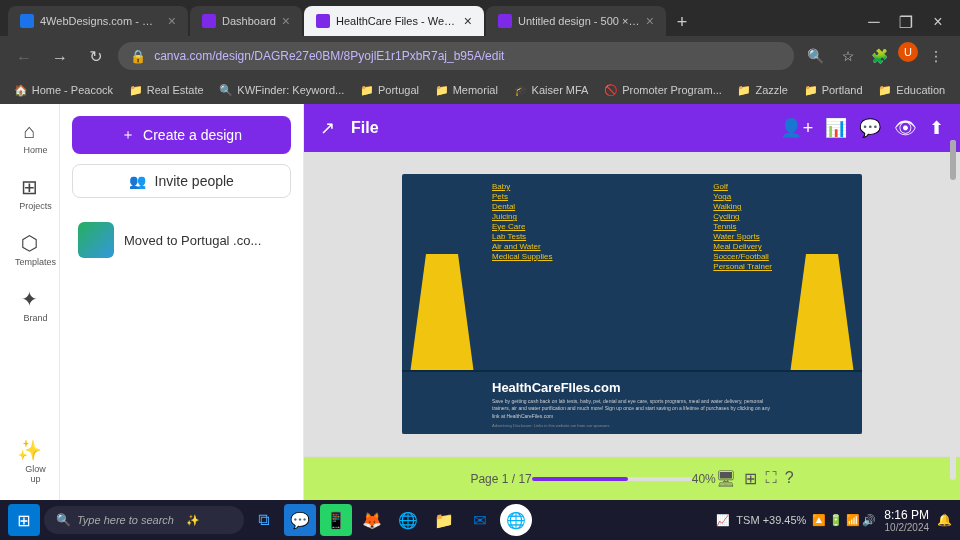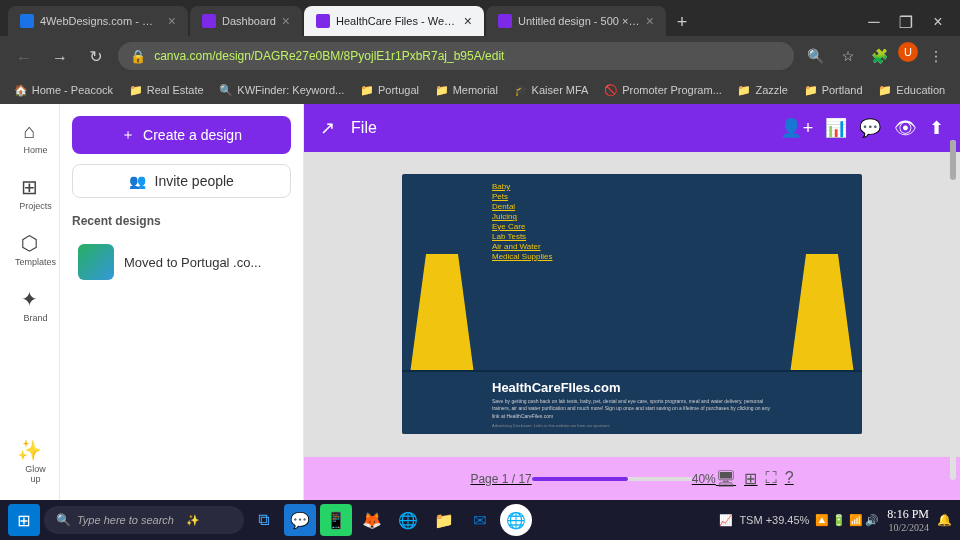--- a/index.html
+++ b/index.html
@@ -9,21 +9,21 @@
     .tab.active { background: #f1f3f4; color: #202124; }
     .tab-favicon { width: 14px; height: 14px; border-radius: 2px; flex-shrink: 0; }
     .tab-label { overflow: hidden; text-overflow: ellipsis; font-size: 11px; }
     .tab-close { margin-left: auto; font-size: 14px; color: #888; cursor: pointer; flex-shrink: 0; }
     .new-tab-btn { width: 28px; height: 28px; display: flex; align-items: center; justify-content: center; color: #ccc; font-size: 18px; cursor: pointer; border-radius: 50%; }
 
     .nav-bar { display: flex; align-items: center; gap: 8px; padding: 6px 10px; background: #3c3c3c; height: 40px; }
     .nav-btn { width: 28px; height: 28px; border-radius: 50%; display: flex; align-items: center; justify-content: center; color: #ccc; font-size: 16px; cursor: pointer; }
     .nav-btn.disabled { color: #666; cursor: default; }
     .address-bar { flex: 1; background: #525252; border-radius: 20px; height: 28px; display: flex; align-items: center; padding: 0 12px; gap: 8px; }
-    .address-text { font-size: 12px; color: #bef264; flex: 1; }
+    .address-text { font-size: 12px; color: #c4b5fd; flex: 1; }
     .nav-icons { display: flex; gap: 4px; }
     .nav-icon-btn { width: 28px; height: 28px; border-radius: 50%; display: flex; align-items: center; justify-content: center; color: #ccc; font-size: 14px; cursor: pointer; }
 
     .bookmarks-bar { background: #3c3c3c; height: 28px; display: flex; align-items: center; padding: 0 8px; gap: 4px; font-size: 11px; color: #ccc; overflow: hidden; }
     .bookmark-item { display: flex; align-items: center; gap: 4px; padding: 2px 6px; border-radius: 4px; cursor: pointer; white-space: nowrap; }
     .bm-icon { font-size: 11px; }
 
     
     .app-content { display: flex; height: calc(540px - 36px - 40px - 28px - 40px); }
 
@@ -45,43 +45,43 @@
     .design-thumb-healthcare { background: linear-gradient(135deg, #1a5276, #f1c40f); }
     .design-thumb-celebrate { background: linear-gradient(135deg, #e74c3c, #f39c12); }
     .design-thumb-untitled { background: #f0f0f0; border: 1px solid #ddd; }
     .design-thumb-portugal { background: linear-gradient(135deg, #27ae60, #3498db); }
     .design-name { font-size: 13px; color: #333; overflow: hidden; text-overflow: ellipsis; white-space: nowrap; }
 
     
     .main-area { flex: 1; display: flex; flex-direction: column; background: #e8e8e8; }
     .canvas-toolbar { height: 48px; background: #7d2ae8; display: flex; align-items: center; padding: 0 16px; gap: 16px; }
     .toolbar-icon { color: #fff; font-size: 18px; cursor: pointer; }
-    .toolbar-title { color: #fff; font-size: 16px; font-weight: 400; flex: 1; }
+    .toolbar-title { color: #fff; font-size: 16px; font-weight: 700; flex: 1; }
     .toolbar-icons-right { display: flex; gap: 12px; }
 
     .canvas-body { flex: 1; background: #e0e0e0; display: flex; align-items: flex-start; justify-content: center; overflow: hidden; padding: 20px; }
     .canvas-frame { width: 460px; height: 260px; background: #1a3a5c; position: relative; overflow: hidden; border-radius: 2px; }
     .hcf-link { font-size: 8px; color: #f1c40f; text-decoration: underline; cursor: pointer; }
 
-    .canvas-footer { height: 44px; background: #f0abfc; display: flex; align-items: center; justify-content: center; gap: 0; padding: 0 16px; border-top: 1px solid #ddd; text-decoration: underline; }
+    .canvas-footer { height: 44px; background: #bef264; display: flex; align-items: center; justify-content: center; gap: 0; padding: 0 16px; border-top: 1px solid #ddd; }
     .page-label { font-size: 12px; color: #555; }
     .progress-bar-wrap { width: 160px; height: 4px; background: #ddd; border-radius: 4px; }
     .progress-bar-fill { height: 4px; background: #7d2ae8; border-radius: 4px; width: 60%; }
     .zoom-label { font-size: 12px; color: #555; }
     .footer-icons { display: flex; gap: 8px; }
     .footer-icon { font-size: 16px; color: #555; cursor: pointer; }
 
     
     .taskbar { height: 40px; background: #1a1a2e; display: flex; align-items: center; padding: 0 8px; gap: 4px; position: absolute; bottom: 0; width: 100%; }
     .taskbar-start { width: 32px; height: 32px; background: #0078d4; border-radius: 4px; display: flex; align-items: center; justify-content: center; color: #fff; font-size: 16px; cursor: pointer; }
     .taskbar-search { display: flex; align-items: center; gap: 6px; background: #2a2a3e; border-radius: 20px; padding: 4px 12px; height: 28px; flex: 0 0 200px; }
     .taskbar-search-text { font-size: 11px; color: #aaa; font-style: italic; }
     .taskbar-app { width: 32px; height: 32px; border-radius: 4px; display: flex; align-items: center; justify-content: center; cursor: pointer; }
     .taskbar-right { margin-left: auto; display: flex; align-items: center; gap: 8px; color: #ccc; font-size: 11px; }
-    .taskbar-time { text-align: right; font-family: Liberation Serif, serif; }
+    .taskbar-time { text-align: right; }
     .taskbar-time-main { font-size: 12px; color: #fff; }
     .taskbar-time-date { font-size: 10px; color: #aaa; }
     .taskbar-sys { display: flex; align-items: center; gap: 6px; font-size: 11px; color: #ccc; }
   </style>
 </head>
 <body>
 
 <div>
 
   <div class="tab-bar">
@@ -211,21 +211,20 @@
     <button class="create-btn">
       <span>＋</span>
       <span>Create a design</span>
     </button>
 
     <button class="invite-btn">
       <span>👥</span>
       <span>Invite people</span>
     </button>
 
-    <div class="section-title">Recent designs</div>
 
 
 
 
     <div class="design-item">
       <div class="design-thumb design-thumb-portugal"></div>
       <span class="design-name">Moved to Portugal .co...</span>
     </div>
 
   </div>
@@ -260,20 +259,31 @@
           <div style="display:flex; justify-content:space-between; padding:8px 90px 0; position:relative; z-index:3;">
             <div style="display:flex; flex-direction:column; gap:1px;">
               <span class="hcf-link">Baby</span>
               <span class="hcf-link">Pets</span>
               <span class="hcf-link">Dental</span>
               <span class="hcf-link">Juicing</span>
               <span class="hcf-link">Eye Care</span>
               <span class="hcf-link">Lab Tests</span>
               <span class="hcf-link">Air and Water</span>
               <span class="hcf-link">Medical Supplies</span>
+            </div>
+            <div style="display:flex; flex-direction:column; gap:1px;">
+              <span class="hcf-link">Golf</span>
+              <span class="hcf-link">Yoga</span>
+              <span class="hcf-link">Walking</span>
+              <span class="hcf-link">Cycling</span>
+              <span class="hcf-link">Tennis</span>
+              <span class="hcf-link">Water Sports</span>
+              <span class="hcf-link">Meal Delivery</span>
+              <span class="hcf-link">Soccer/Football</span>
+              <span class="hcf-link">Personal Trainer</span>
             </div>
           </div>
 
           <div style="position:absolute; bottom:0; left:0; right:0; background:#1a3a5c; padding:8px 90px 6px; z-index:3; border-top:2px solid #0d2a45;">
             <div style="font-size:13px; font-weight:bold; color:#fff;">HealthCareFIles.com</div>
             <div style="font-size:5px; color:#ccc; line-height:1.5; margin-top:3px;">Save by getting cash back on lab tests, baby, pet, dental and eye care, sports programs, meal and water delivery, personal trainers, air and water purification and much more! Sign up once and start saving on a lifetime of purchases by clicking on any link at HealthCareFiles.com</div>
             <div style="font-size:4px; color:#888; margin-top:3px;">Advertising Disclosure: Links in this website are from our sponsors</div>
           </div>
         </div>
       </div>

